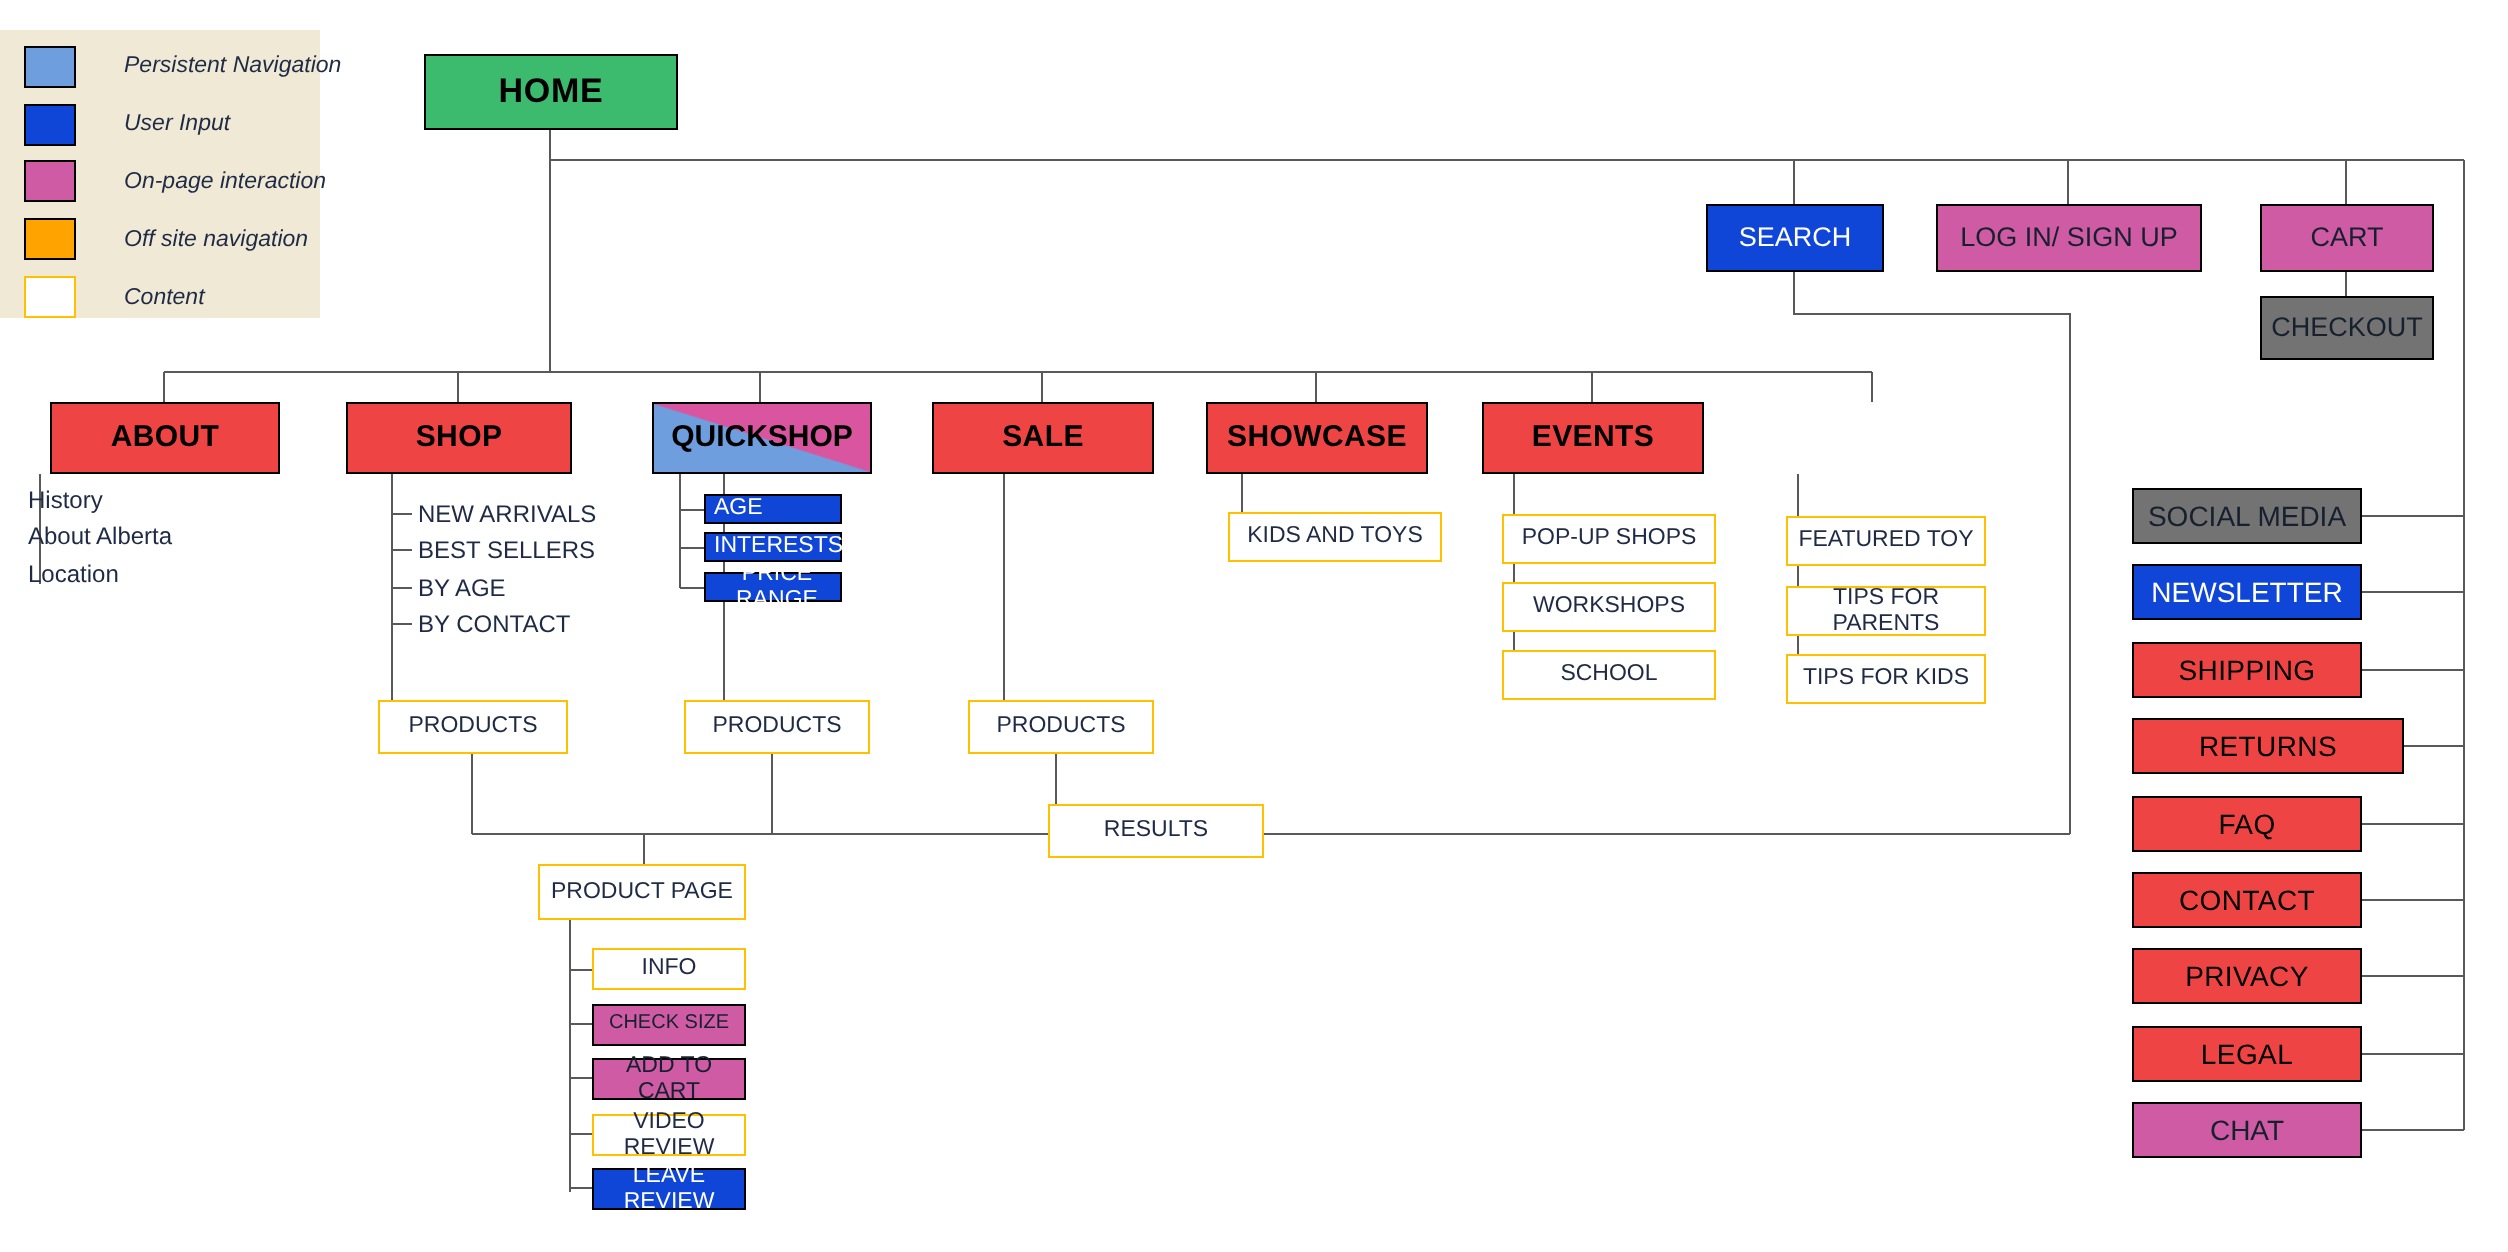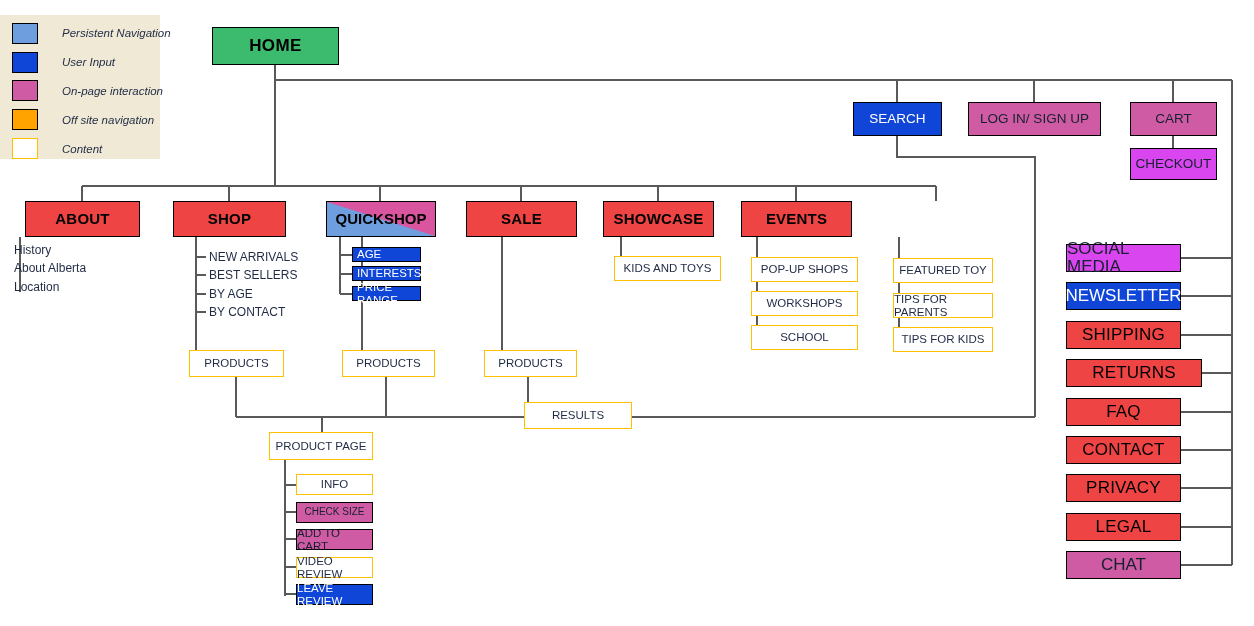--- a/index.html
+++ b/index.html
@@ -7,21 +7,21 @@
     font-family:"Liberation Sans","DejaVu Sans",sans-serif;
     width:1254px;height:626px;position:relative;overflow:hidden;
     color:#1f2a44;
   }
   #stage{position:absolute;left:0;top:0;width:1254px;height:626px;}
   svg#wires{position:absolute;left:0;top:0;width:1254px;height:626px;pointer-events:none;}
 
   .node{
     position:absolute;box-sizing:border-box;
     display:flex;align-items:center;justify-content:center;
-    text-align:left;line-height:1.05;
+    text-align:center;line-height:1.05;
     z-index:3;
   }
 
   
   .n-home{
     background:#3cba6e;border:1px solid #000000;
     font-weight:bold;font-size:17px;letter-spacing:.4px;color:#000;
   }
   .n-nav{
     background:#ef4444;border:1px solid #000000;
@@ -29,33 +29,33 @@
   }
   .n-input{
     background:#1046d8;border:1px solid #000000;
     color:#ffffff;font-size:13.5px;
   }
   .n-onpage{
     background:#ce5ba3;border:1px solid #000000;
     color:#17202e;font-size:13.5px;
   }
   .n-offsite{
-    background:#d946ef;border:1px solid #000000;
+    background:#737373;border:1px solid #000000;
     color:#17202e;font-size:13.5px;
   }
   .n-content{
     background:#ffffff;border:1px solid #ffc000;
     color:#1f2a44;font-size:11.5px;
   }
   .n-text{
     background:transparent;border:none;color:#1f2a44;
     font-size:12px;justify-content:flex-start;text-align:left;
   }
   .n-input.lefttext{justify-content:flex-start;padding-left:4px;font-size:11.5px;}
-  .n-footer{font-size:17px;}
+  .n-footer{font-size:14px;}
 
   
   .n-split{
     background:linear-gradient(to top right,#6e9edd 0%,#6e9edd 49.4%,#d9559f 50.6%,#d9559f 100%);
     border:1px solid #000000;
     font-weight:bold;font-size:15px;color:#000;
   }
 
   
   #legend{

